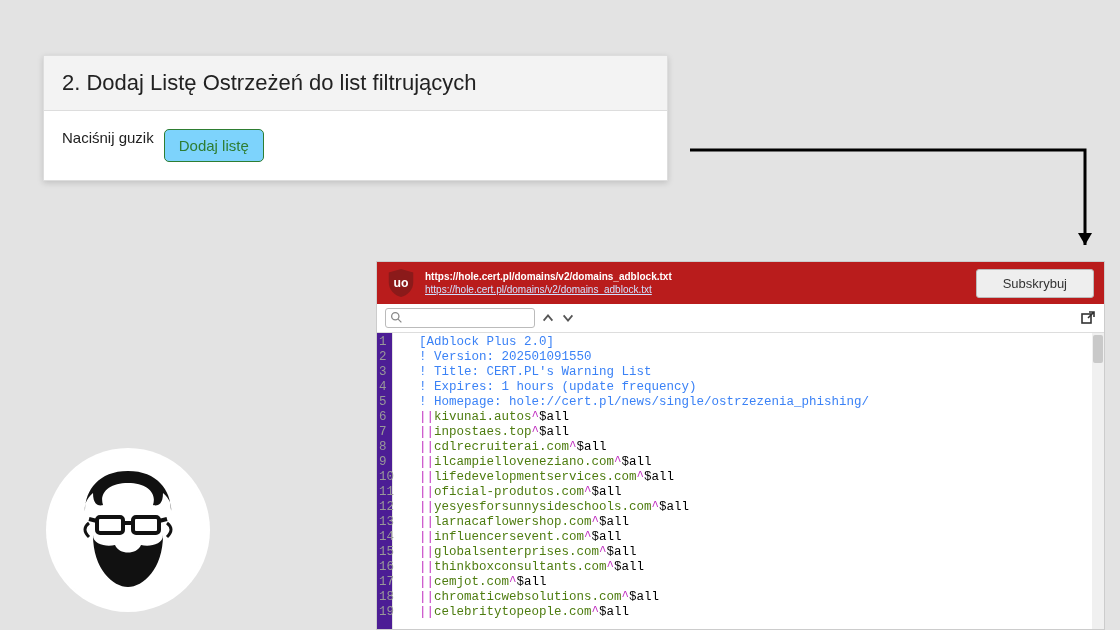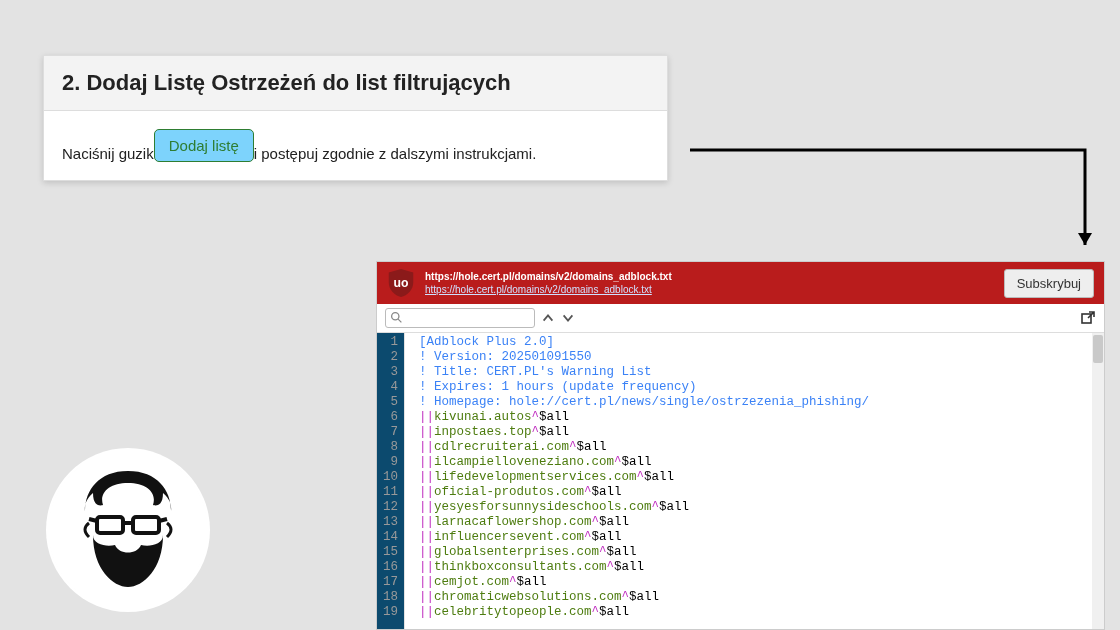--- a/index.html
+++ b/index.html
@@ -1,65 +1,64 @@
 <!DOCTYPE html>
 <html><head>
 <meta charset="utf-8">
 <style>
   html,body{margin:0;padding:0;width:1120px;height:630px;background:#e3e3e3;font-family:Arial,Helvetica,sans-serif;overflow:hidden}
   *{box-sizing:border-box}
 
   
   .card{position:absolute;left:43px;top:55px;width:625px;background:#fff;box-shadow:0 2px 6px rgba(0,0,0,.15)}
-  .card-header{background:#f3f3f3;border:1px solid #ddd;padding:14px 18px;font-size:22px;font-weight:700;color:#222}
-  .card-body{border:1px solid #ddd;border-top:0;padding:18px 18px;font-size:15px;color:#222;display:flex;align-items:flex-end;flex-wrap:wrap}
+  .card-header{background:#f3f3f3;border:1px solid #ddd;padding:14px 18px;font-size:22px;font-weight:400;color:#222}
+  .card-body{border:1px solid #ddd;border-top:0;padding:18px 18px;font-size:15px;color:#222;display:flex;align-items:flex-start;gap:10px;flex-wrap:wrap}
   .add-btn{display:inline-block;border:1px solid #2e7d32;color:#2e7d32;background:#7dd3fc;border-radius:5px;padding:7px 14px;font-size:15px;cursor:pointer}
 
   
   .arrow{position:absolute;left:690px;top:145px;width:405px;height:120px;pointer-events:none}
 
   
   .panel{position:absolute;left:376px;top:261px;width:729px;height:369px;background:#fff;border:1px solid #ccc;display:flex;flex-direction:column}
   .titlebar{background:#b91c1c;color:#fff;display:flex;align-items:center;padding:6px 10px;gap:10px}
   .shield{width:28px;height:30px;flex:0 0 auto}
   .title-text{flex:1;text-align:left;font-size:10px;line-height:1.35}
   .title-text .bold{font-weight:700}
   .title-text .link{text-decoration:underline;color:#cfe0ff}
-  .subscribe{background:#eee;border:1px solid #bbb;border-radius:3px;color:#333;font-size:13px;padding:6px 12px;cursor:pointer}
+  .subscribe{background:#eee;border:1px solid #bbb;border-radius:3px;color:#333;font-size:13px;padding:6px 26px;cursor:pointer}
 
   .findbar{display:flex;align-items:center;gap:6px;padding:4px 8px;border-bottom:1px solid #ddd}
   .search-wrap{position:relative;display:flex;align-items:center}
   .search-wrap svg{position:absolute;left:5px;top:3px}
   .search-input{width:150px;height:20px;border:1px solid #bbb;border-radius:3px;padding:1px 4px 1px 20px;font-size:12px}
   .chev{width:14px;height:14px;color:#555;cursor:pointer}
   .findbar .spacer{flex:1}
   .popout{width:16px;height:16px;color:#333;cursor:pointer}
 
   .code{flex:1;overflow:hidden;position:relative;font-family:"Courier New",monospace;font-size:12.5px;line-height:15px}
-  .gutter{position:absolute;left:0;top:0;bottom:0;width:28px;background:#0c4a6e;color:#999;text-align:right;padding:2px 6px 16px 2px;border-right:1px solid #e2e2e2}
+  .gutter{position:absolute;left:0;top:0;bottom:0;width:16px;background:#4c1d95;color:#999;text-align:right;padding:2px 6px 16px 2px;border-right:1px solid #e2e2e2}
   .lines{position:absolute;left:36px;right:12px;top:0;bottom:0;padding:2px 0 2px 6px;color:#333;white-space:pre}
   .cmt{color:#3b82f6}
   .op{color:#c030c0}
   .dom{color:#4d7c0f}
   .suf{color:#000000}
   .scroll{position:absolute;right:0;top:0;bottom:0;width:12px;background:#f0f0f0}
   .thumb{position:absolute;right:1px;top:2px;width:10px;height:28px;background:#c9c9c9;border-radius:2px}
 
   
   .avatar{position:absolute;left:48px;bottom:20px;width:160px;height:160px;border-radius:50%;background:#fff;display:flex;align-items:center;justify-content:center;box-shadow:0 0 0 2px #fff}
 </style>
 </head>
 <body>
 
 <div class="card">
   <div class="card-header">2. Dodaj Listę Ostrzeżeń do list filtrujących</div>
   <div class="card-body">
     <span>Naciśnij guzik</span>
     <button class="add-btn">Dodaj listę</button>
-    <span>i postępuj zgodnie z dalszymi instrukcjami.</span>
   </div>
 </div>
 
 <svg class="arrow" viewBox="0 0 405 120">
   <path d="M0 5 H395 V100" fill="none" stroke="#000" stroke-width="3"></path>
   <path d="M395 100 l-7 -12 h14 z" fill="#000"></path>
 </svg>
 
 <div class="panel">
   <div class="titlebar">

